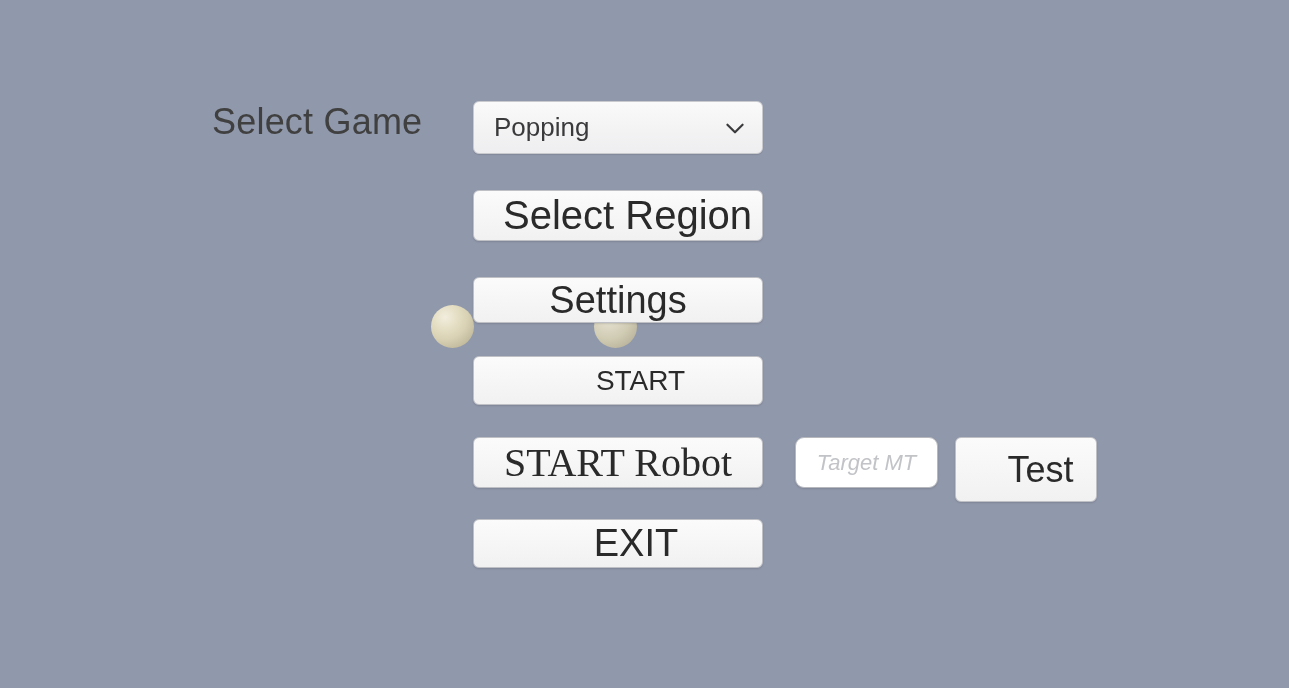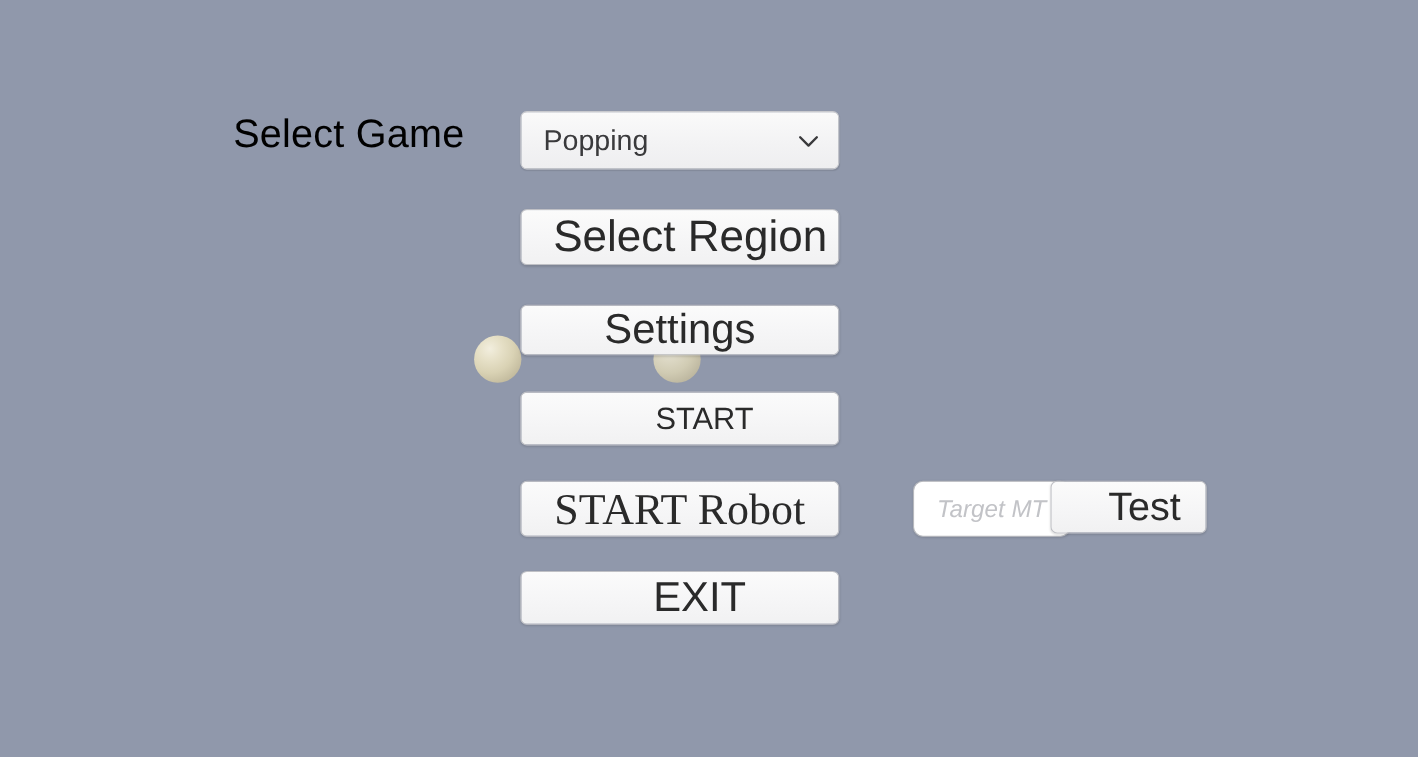--- a/index.html
+++ b/index.html
@@ -51,21 +51,21 @@
   }
 
   
   #select-game-label {
     position: absolute;
     left: 212px;
     top: 100px;
     width: 260px;
     height: 44px;
     line-height: 44px;
-    color: #000000;
+    color: #404040;
     font-size: 36px;
     letter-spacing: 0.2px;
     white-space: nowrap;
   }
 
   
   .col-ctl {
     position: absolute;
     left: 473px;
     width: 290px;
@@ -133,34 +133,33 @@
     border: 1px solid #b6b8bd;
     border-radius: 9px;
     box-shadow: 0 1px 2px rgba(0,0,0,0.12);
     font-family: "Liberation Sans", sans-serif;
     font-size: 22px;
     font-style: italic;
     color: #4a4a4a;
     text-align: center;
     padding: 0 8px;
     z-index: 6;
-    margin-left: 35px;
   }
   #target-mt-input::placeholder {
     color: #c2c3c7;
     font-style: italic;
     opacity: 1;
   }
 
   #btn-test {
     position: absolute;
     left: 955px;
     top: 437px;
     width: 142px;
-    height: 48px;
+    height: 65px;
     box-sizing: border-box;
     font-size: 36px;
     z-index: 6;
     padding-left: 29px;
   }
 </style>
 </head>
 <body style="background: rgb(144, 152, 171);">
 
 <div id="stage">

